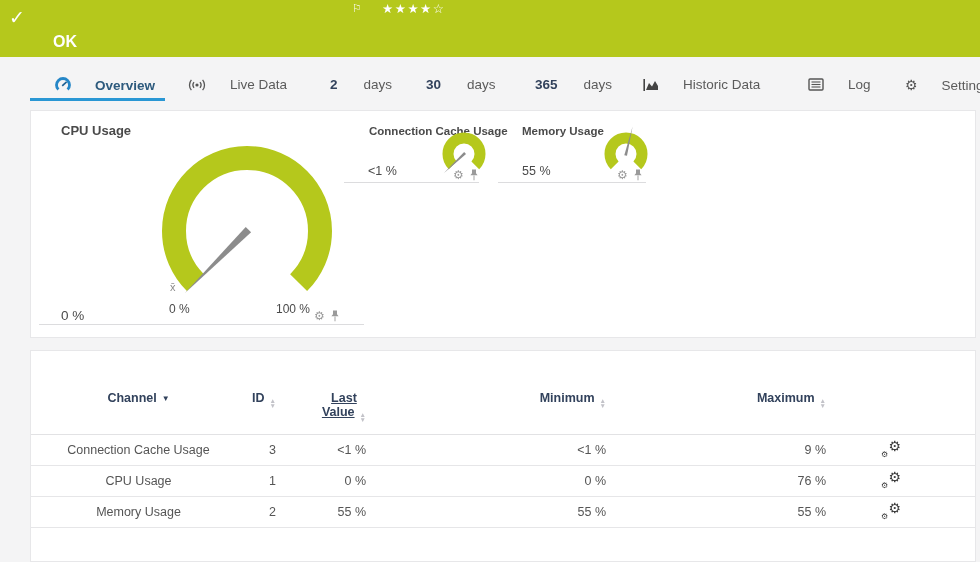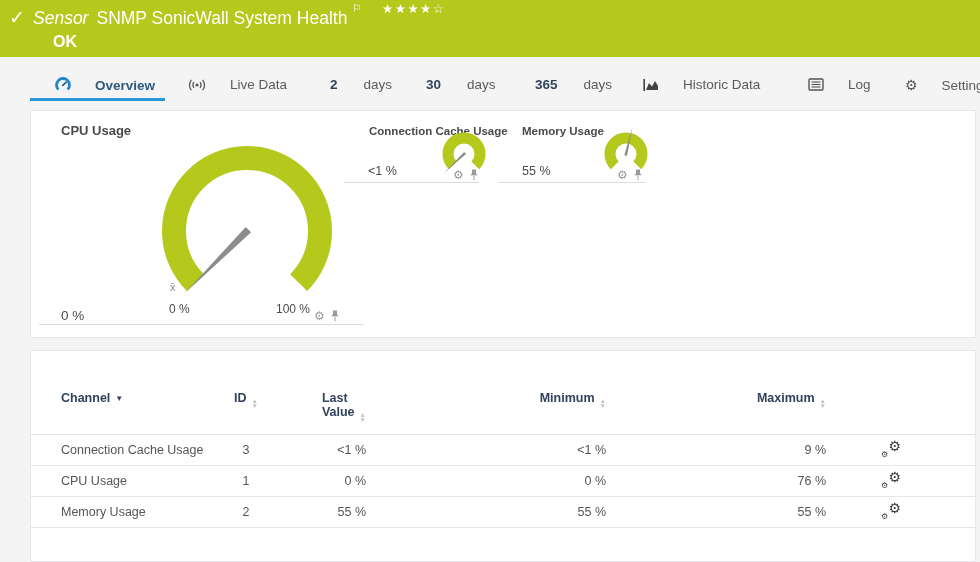--- a/index.html
+++ b/index.html
@@ -65,42 +65,39 @@
   .mem-icons  { left:586px; top:58px; }
   .conn-border { left:313px; top:71px; width:135px; }
   .mem-border  { left:467px; top:71px; width:148px; }
 
   
   .tbl { width:100%; border-collapse:collapse; table-layout:fixed; }
   .tbl thead td { font-size:12.5px; font-weight:bold; color:#32425c; vertical-align:top;
                   padding:40px 0 12px 0; border-bottom:1px solid #e2e2e4; cursor:pointer; }
   .tbl tbody td { font-size:12.5px; color:#555; height:31px; border-bottom:1px solid #e6e6e8;
                   padding:0; vertical-align:middle; }
-  .col-channel { width:185px; padding-left:30px !important; text-align:left; }
-  .col-id { width:60px; text-align:center; }
+  .col-channel { width:185px; padding-left:30px !important; text-align:center; }
+  .col-id { width:60px; text-align:right; }
   .col-last { width:90px; text-align:right; }
   .col-min { width:240px; text-align:right; }
   .col-max { width:220px; text-align:right; }
   .col-actions { width:151px; text-align:left; padding-left:55px !important; }
   .sort-active { font-size:8px; color:#32425c; margin-left:5px; vertical-align:1px; }
   .sort2 { display:inline-flex; flex-direction:column; margin-left:5px; vertical-align:-1px;
            font-size:6.5px; line-height:4.5px; color:#c2c2c8; font-style:normal; }
-  .hdr-two-line { display:inline-block; text-align:left; }
+  .hdr-two-line { display:inline-block; text-align:center;text-decoration:underline; }
   .chgears { position:relative; display:inline-block; width:20px; height:16px; color:#3c3c3c; cursor:pointer; }
   .chgears .g1 { position:absolute; right:0; top:-3px; font-size:14px; }
   .chgears .g2 { position:absolute; left:0; bottom:-2px; font-size:8px; }
 </style>
 </head>
 <body>
 
 <div class="topbar">
   <span class="check">✓</span>
-  <div class="title-line">
-    <span class="kind">Sensor</span><span>SNMP SonicWall System Health</span>
-  </div>
   <span class="flag">⚐</span>
   <span class="stars"><span>★★★★</span><span>☆</span></span>
   <span class="status-ok">OK</span>
 </div>
 
 <div class="tabs">
   <div class="tab tab-overview">
     <svg width="16" height="16" viewBox="0 0 16 16">
       <path d="M3.4 12.6 A6.5 6.5 0 1 1 12.6 12.6" fill="none" stroke="#2586c7" stroke-width="2.8"></path>
       <line x1="7.2" y1="8.8" x2="11.6" y2="4.8" stroke="#1b5f93" stroke-width="1.6"></line>

